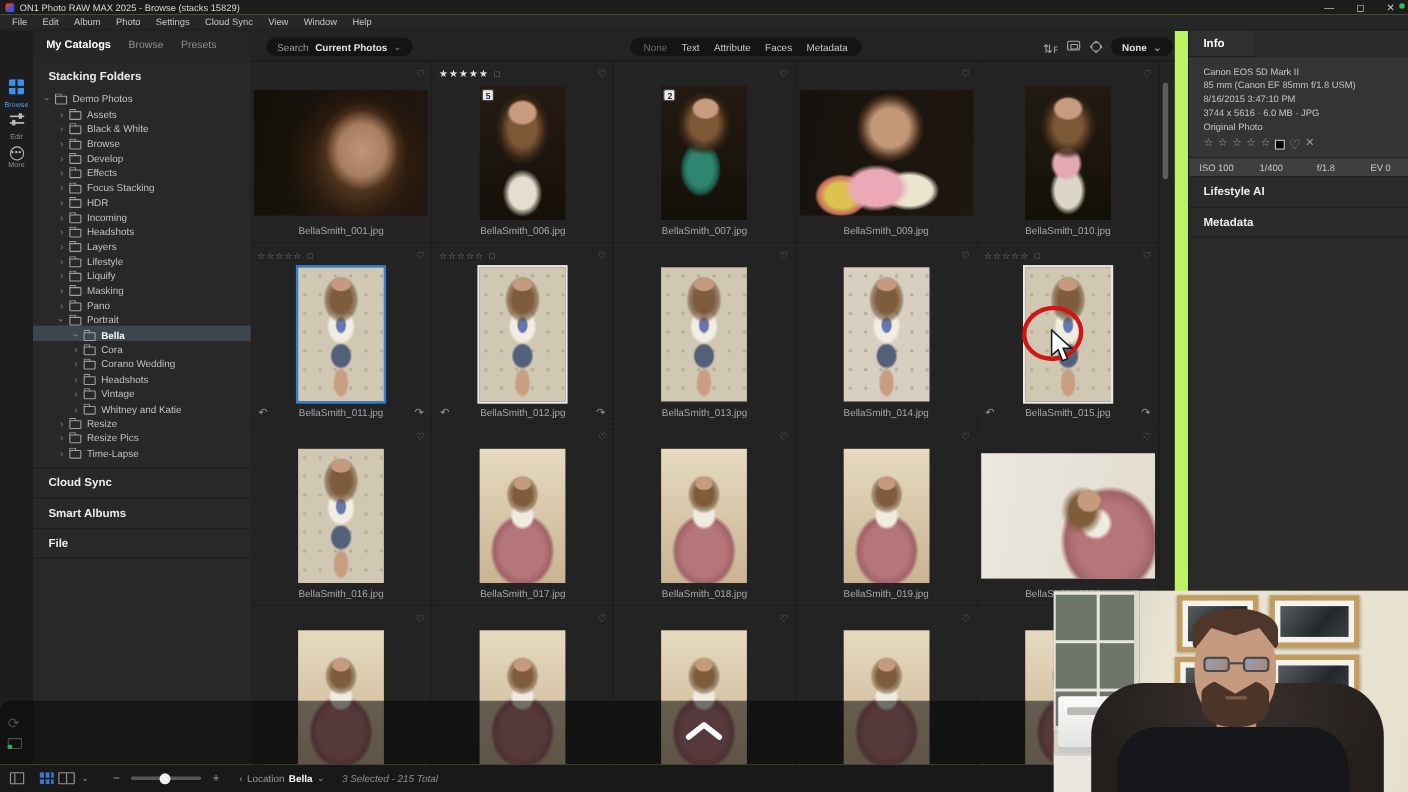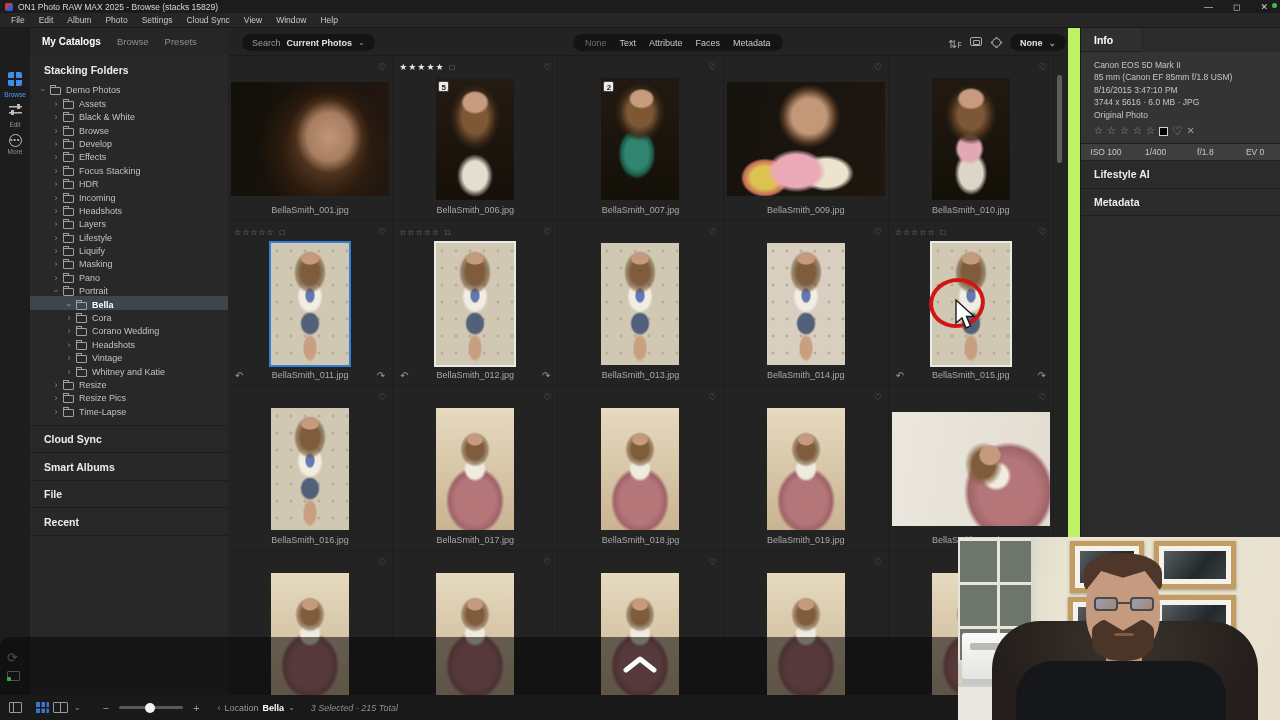--- a/index.html
+++ b/index.html
@@ -400,23 +400,20 @@
     <div class="sections" id="sections">
         <div class="secrow">
           <span>Cloud Sync</span>
         </div>
         <div class="secrow">
           <span>Smart Albums</span>
         </div>
         <div class="secrow">
           <span>File</span>
         </div>
-        <div class="secrow">
-          <span>Recent</span>
-        </div>
       </div>
   </div>
 
   <div class="main">
     <div class="mtoolbar">
       <div class="pill searchpill">
         <span class="slbl">Search</span>
         <span class="sval">Current Photos</span>
         <span class="chev">⌄</span>
       </div>

